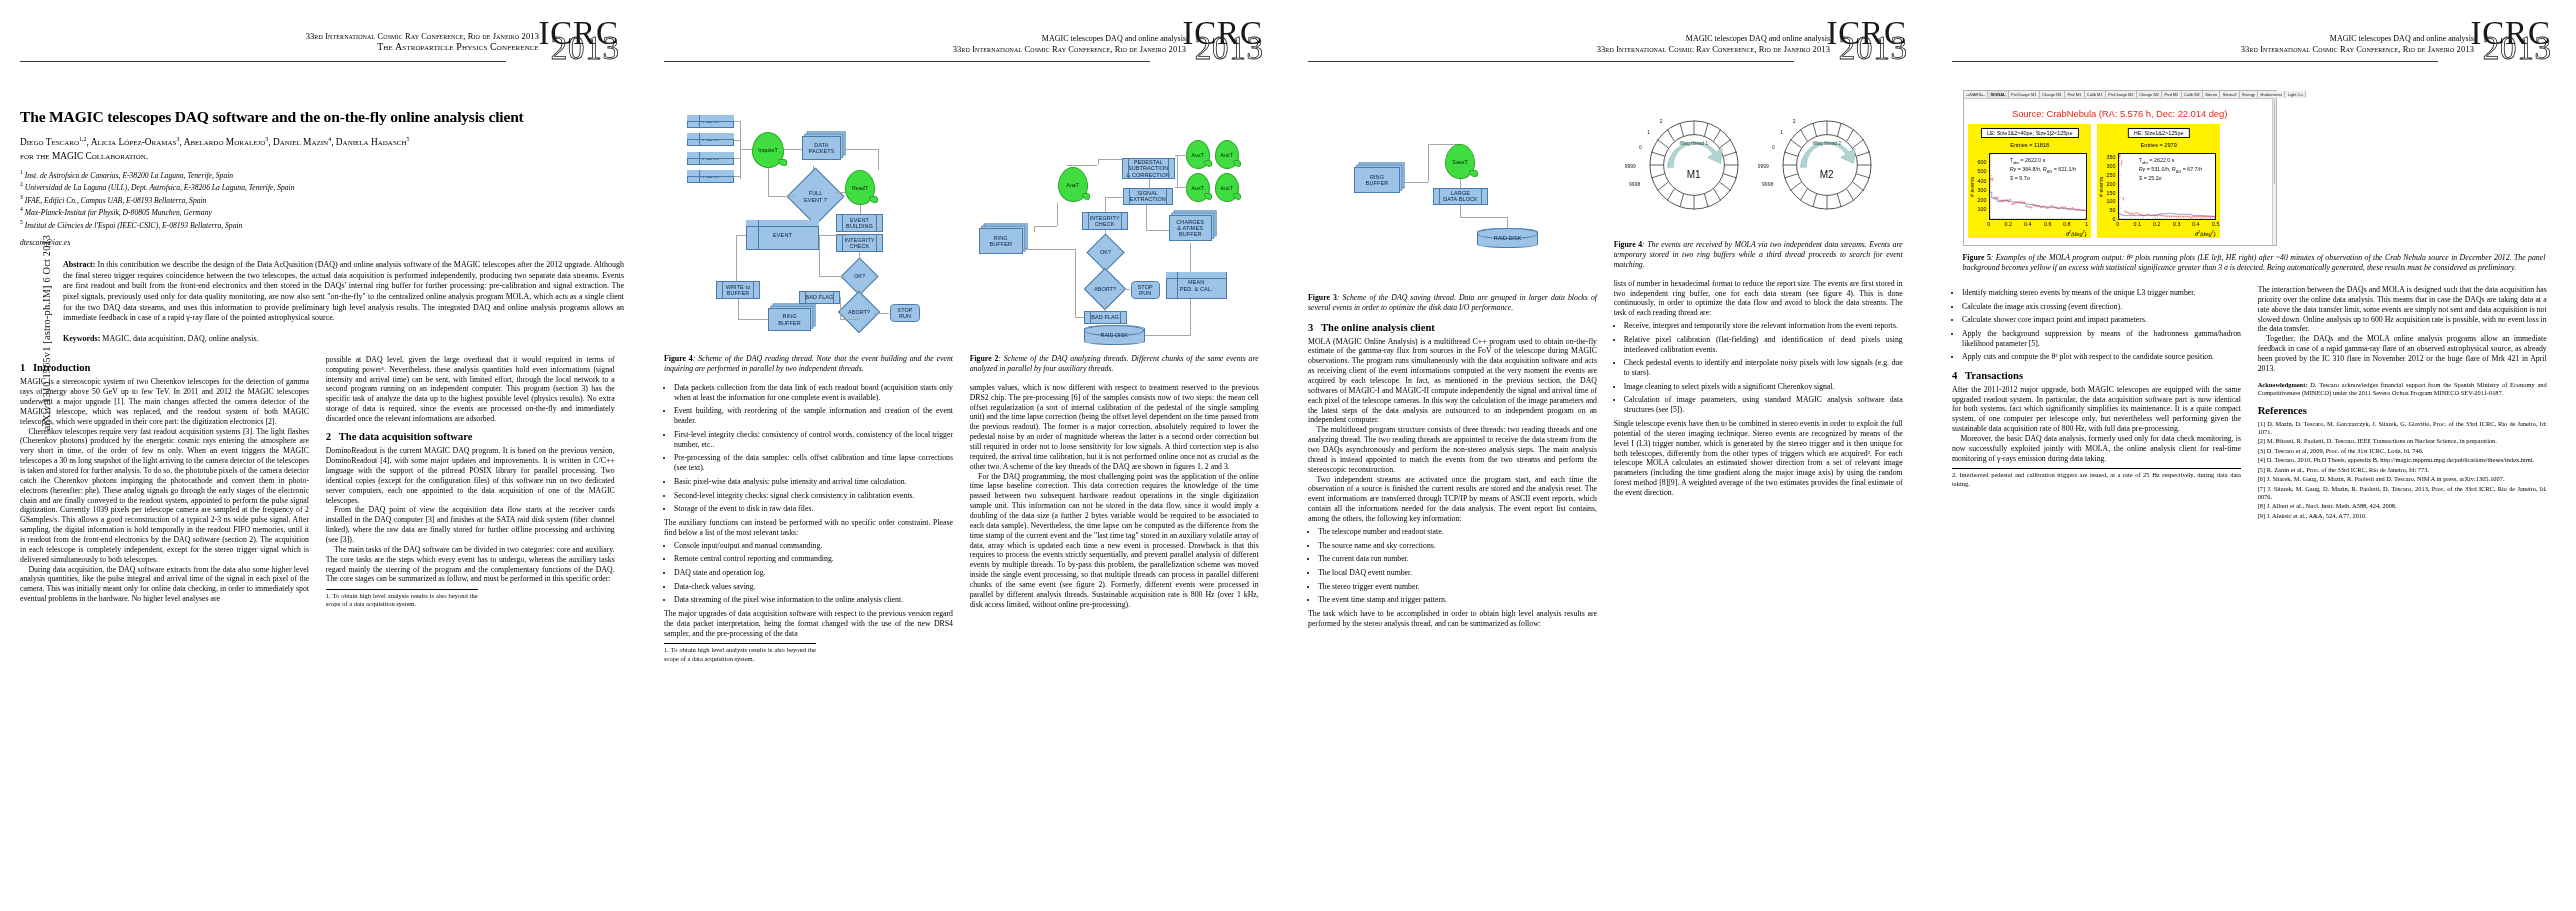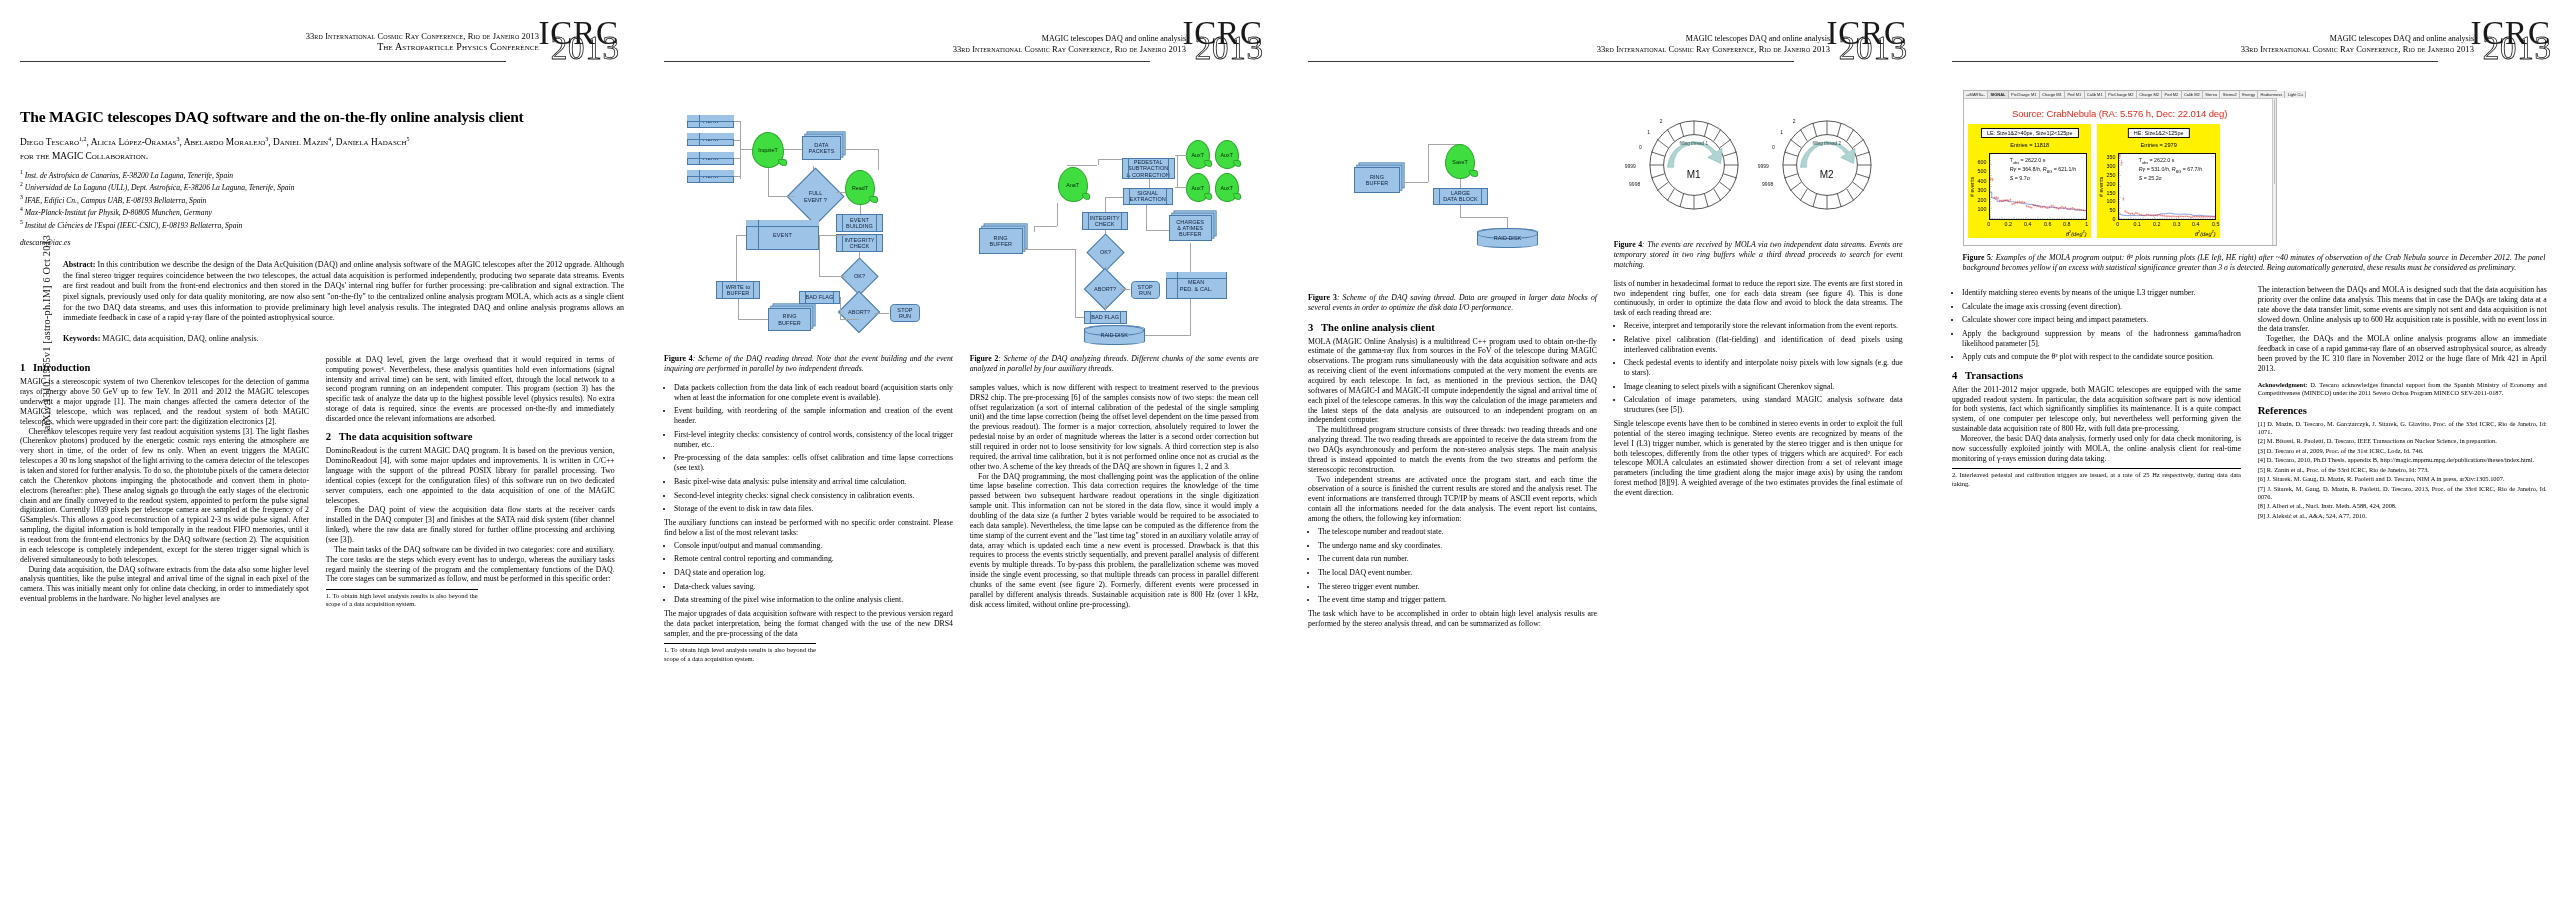--- a/index.html
+++ b/index.html
@@ -578,21 +578,21 @@
         </div>
 
         <h2 class="sec">
           <span class="num">3</span><span>The online analysis client</span>
         </h2>
         <p class="body noind">MOLA (MAGIC Online Analysis) is a multithread C++ program used to obtain on-the-fly estimate of the gamma-ray flux from sources in the FoV of the telescope during MAGIC observations. The program runs simultaneously with the data acquisition software and acts as receiving client of the event informations computed at the very moment the events are acquired by each telescope. In fact, as mentioned in the previous section, the DAQ softwares of MAGIC-I and MAGIC-II compute independently the signal and arrival time of each pixel of the telescope cameras. In this way the calculation of the image parameters and the latest steps of the data analysis are outsourced to an independent program on an independent computer.</p>
         <p class="body">The multithread program structure consists of three threads: two reading threads and one analyzing thread. The two reading threads are appointed to receive the data stream from the two DAQs asynchronously and perform the non-stereo analysis steps. The main analysis thread is instead appointed to match the events from the two streams and perform the stereoscopic reconstruction.</p>
         <p class="body">Two independent streams are activated once the program start, and each time the observation of a source is finished the current results are stored and the analysis reset. The event informations are transferred through TCP/IP by means of ASCII event reports, which contain all the informations needed for the data analysis. The event report list contains, among the others, the following key information:</p>
         <ul class="bullets">
           <li>The telescope number and readout state.</li>
-          <li>The undergo name and sky coordinates.</li>
+          <li>The source name and sky corrections.</li>
           <li>The current data run number.</li>
           <li>The local DAQ event number.</li>
           <li>The stereo trigger event number.</li>
           <li>The event time stamp and trigger pattern.</li>
         </ul>
         <p class="body noind">The task which have to be accomplished in order to obtain high level analysis results are performed by the stereo analysis thread, and can be summarized as follow:</p>
       </div>
 
       <div class="col">
         <div class="rings">
@@ -1159,21 +1159,21 @@
 
     <div class="fig-cap" style="margin:7.6px 10.6px 7.6px 10.6px;">
       <b>Figure 5</b><i>: Examples of the MOLA program output: θ² plots running plots (LE left, HE right) after ~40 minutes of observation of the Crab Nebula source in December 2012. The panel background becomes yellow if an excess with statistical significance greater than 3 σ is detected. Being automatically generated, these results must be considered as preliminary.</i>
     </div>
 
     <div class="cols">
       <div class="col">
         <ul class="bullets">
           <li>Identify matching stereo events by means of the unique L3 trigger number.</li>
           <li>Calculate the image axis crossing (event direction).</li>
-          <li>Calculate shower core impact being and impact parameters.</li>
+          <li>Calculate shower core impact point and impact parameters.</li>
           <li>Apply the background suppression by means of the hadronness gamma/hadron likelihood parameter [5].</li>
           <li>Apply cuts and compute the θ² plot with respect to the candidate source position.</li>
         </ul>
         <h2 class="sec">
           <span class="num">4</span><span>Transactions</span>
         </h2>
         <p class="body noind">After the 2011-2012 major upgrade, both MAGIC telescopes are equipped with the same upgraded readout system. In particular, the data acquisition software part is now identical for both systems, fact which significantly simplifies its maintenance. It is a quite compact system, of one computer per telescope only, but nevertheless well performing given the sustainable data acquisition rate of 800 Hz, with full data pre-processing.</p>
         <p class="body">Moreover, the basic DAQ data analysis, formerly used only for data check monitoring, is now successfully exploited jointly with MOLA, the online analysis client for real-time monitoring of γ-rays emission during data taking.</p>
         <div class="footnote wide">2. Interleaved pedestal and calibration triggers are issued, at a rate of 25 Hz respectively, during data data taking.</div>
       </div>

